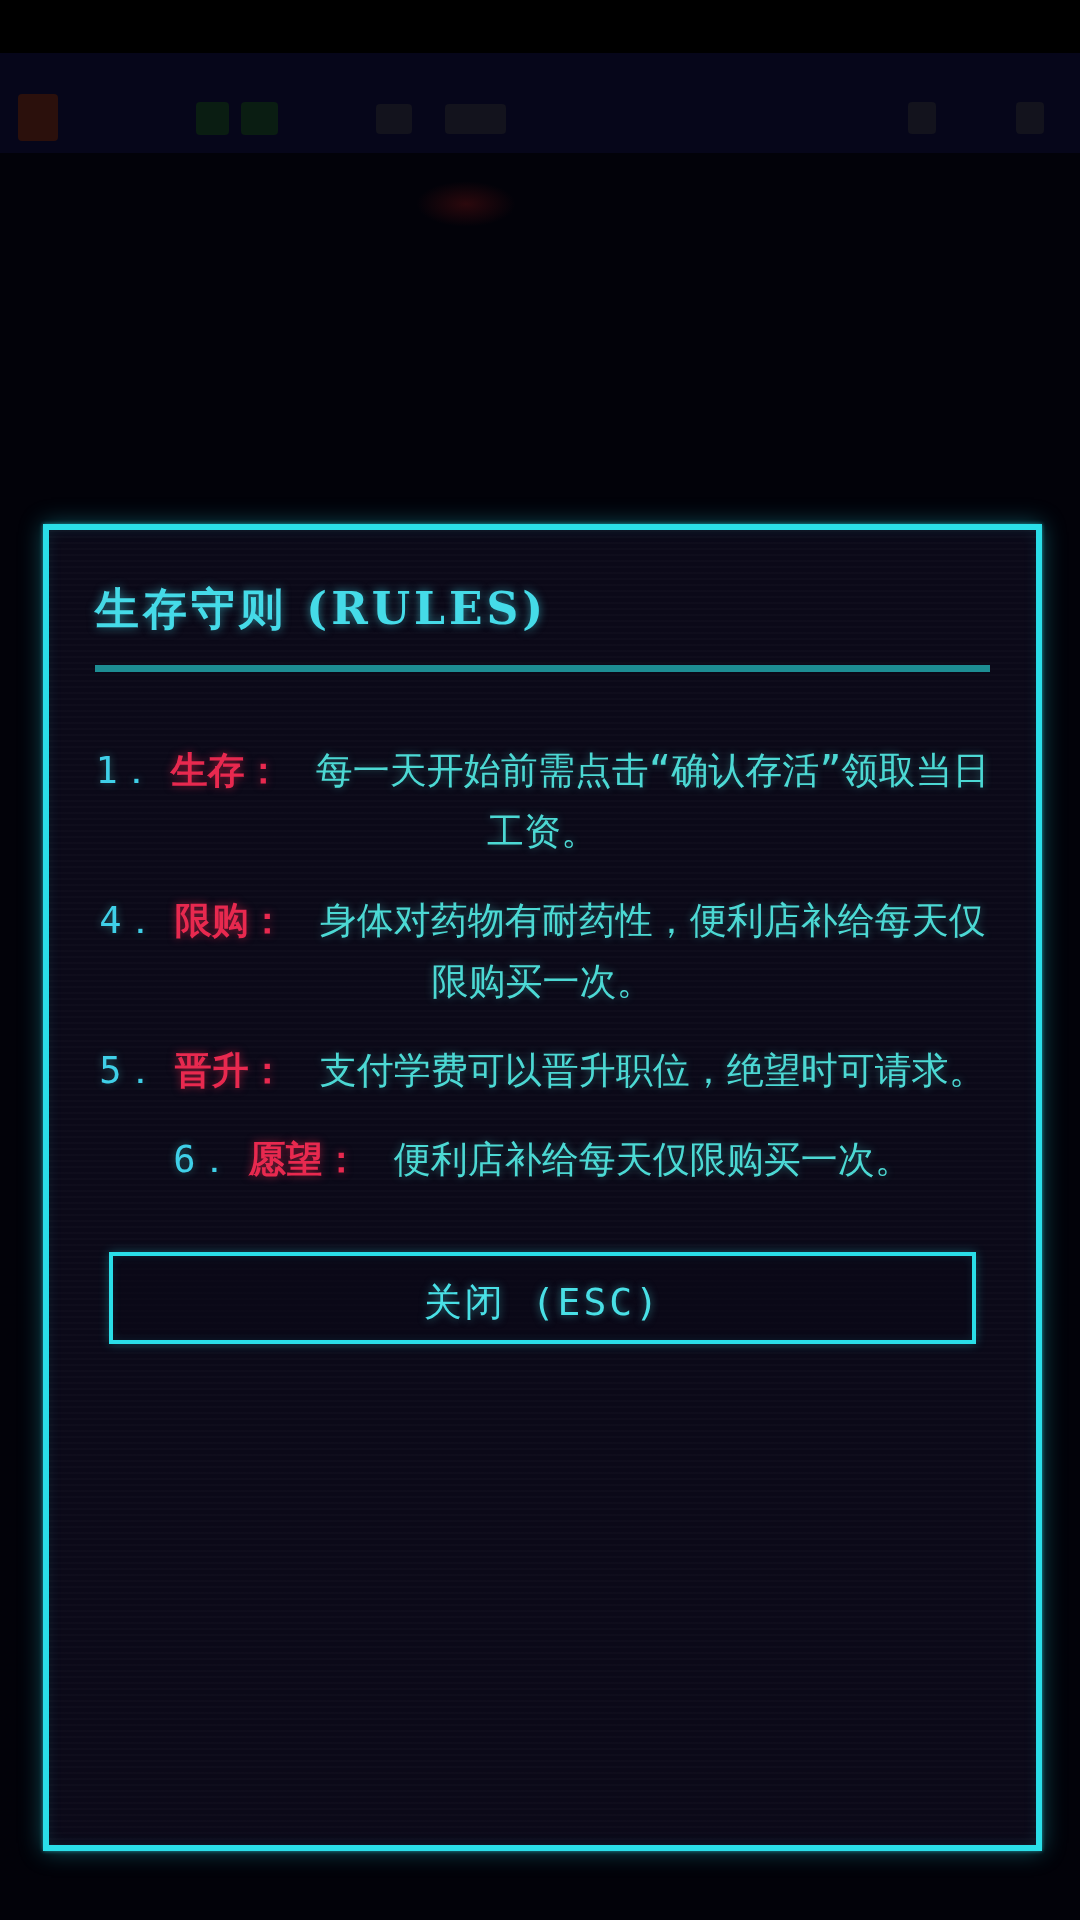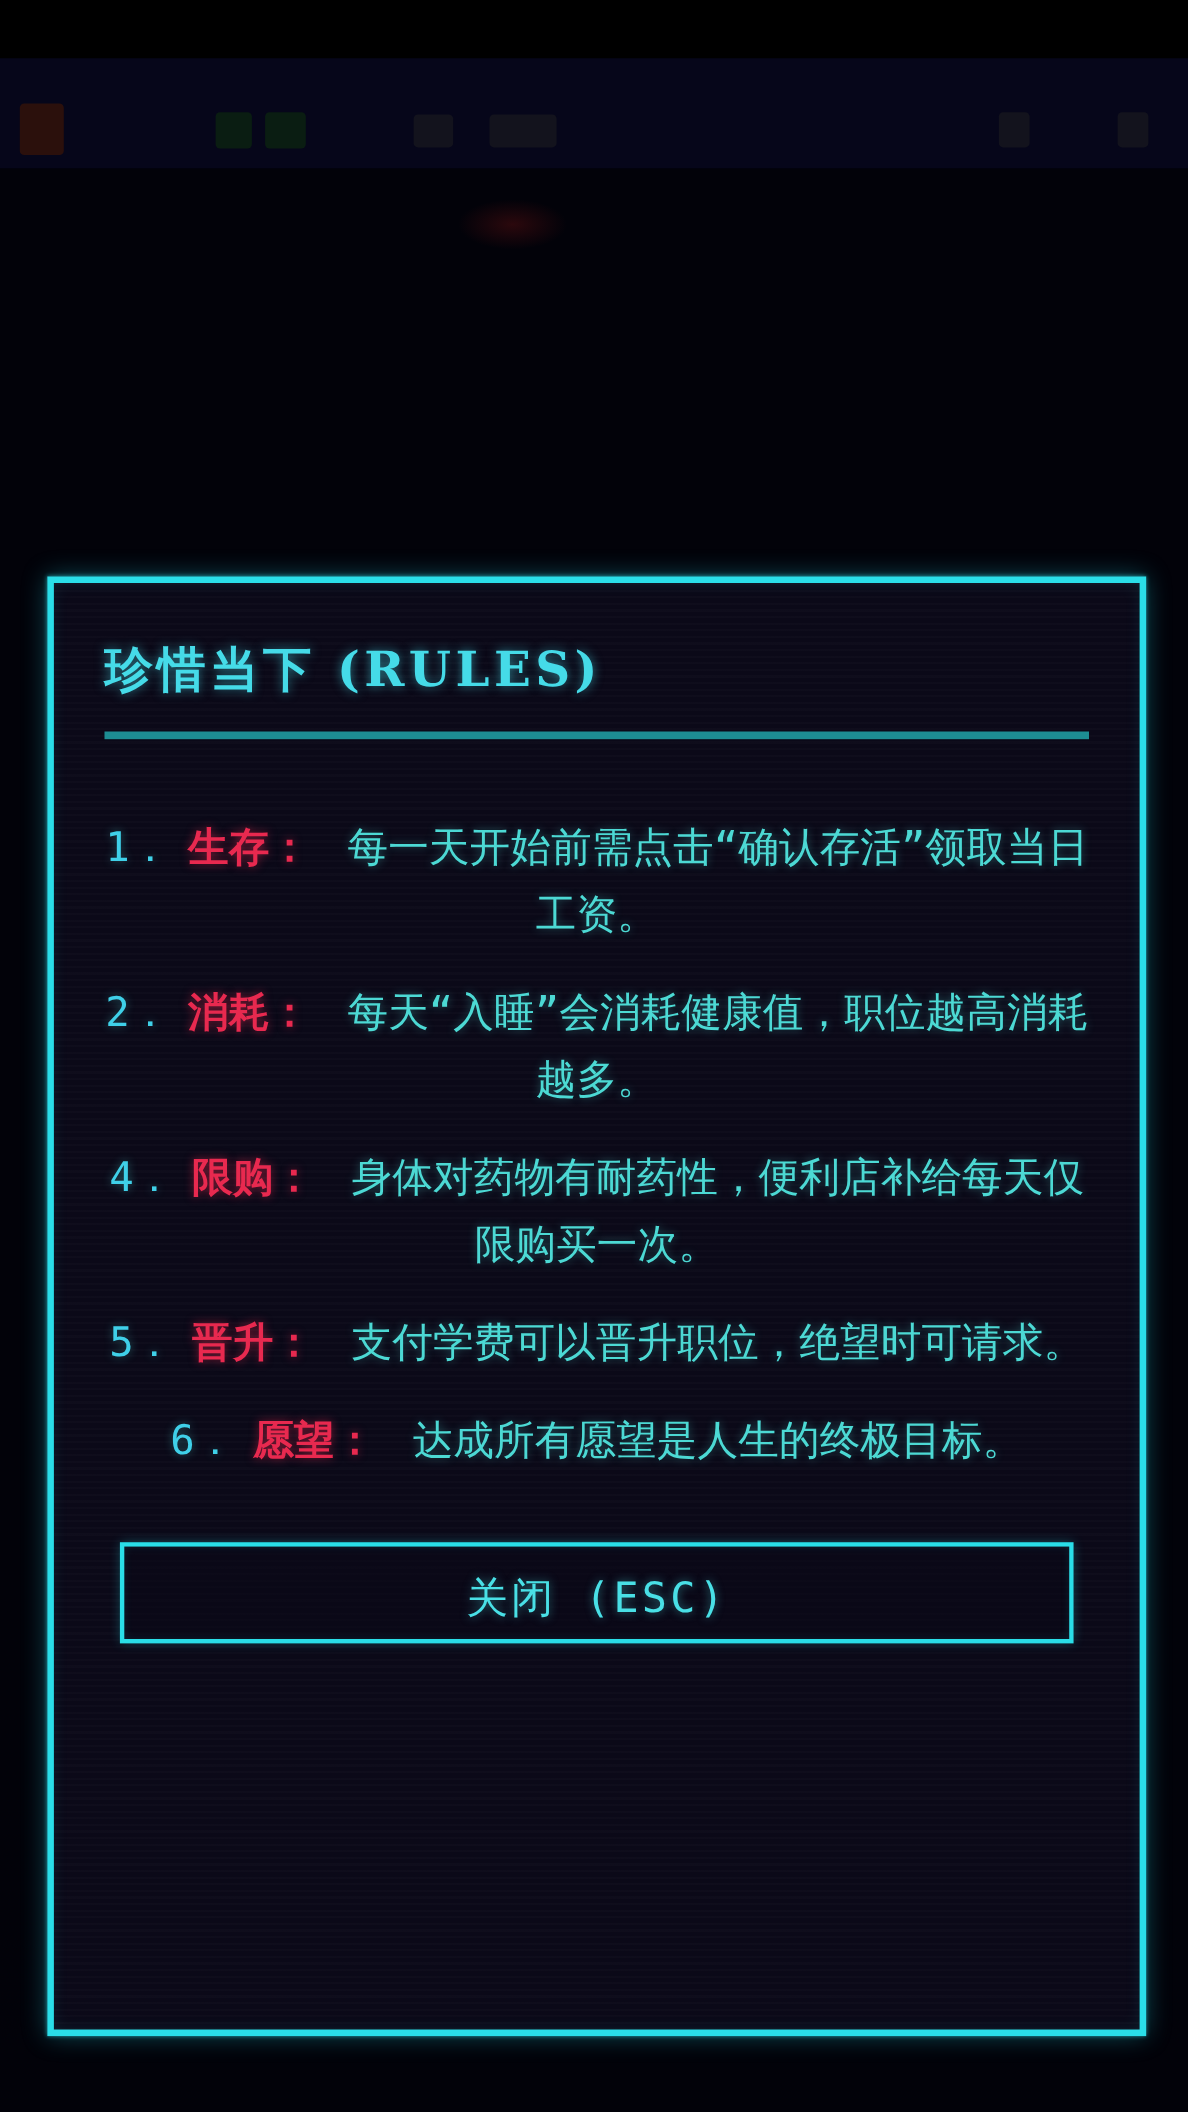--- a/index.html
+++ b/index.html
@@ -117,34 +117,31 @@
     <div class="dim-shape dim-green" style="left:241px; top:49px; width:37px; height:33px;"></div>
     <div class="dim-shape dim-gray" style="left:376px; top:51px; width:36px; height:30px;"></div>
     <div class="dim-shape dim-gray" style="left:445px; top:51px; width:61px; height:30px;"></div>
     <div class="dim-shape dim-gray" style="left:908px; top:49px; width:28px; height:32px;"></div>
     <div class="dim-shape dim-gray" style="left:1016px;top:49px; width:28px; height:32px;"></div>
   </div>
   <div class="dim-shape dim-glow-red" style="left:416px; top:128px; width:100px; height:46px;"></div>
 </div>
 
 <div class="rules-modal">
-  <h1 class="modal-title">珍惜当下 (RULES)</h1>
+  <h1 class="modal-title">生存守则 (RULES)</h1>
 
   <div class="rules-list">
     <p class="rule-line">
       <span class="rule-num">1．</span><span class="rule-keyword">生存：</span><span class="rule-text">每一天开始前需点击“确认存活”领取当日工资。</span>
-    </p>
-    <p class="rule-line">
-      <span class="rule-num">2．</span><span class="rule-keyword">消耗：</span><span class="rule-text">每天“入睡”会消耗健康值，职位越高消耗越多。</span>
     </p>
     <p class="rule-line">
       <span class="rule-num">4．</span><span class="rule-keyword">限购：</span><span class="rule-text">身体对药物有耐药性，便利店补给每天仅限购买一次。</span>
     </p>
     <p class="rule-line">
       <span class="rule-num">5．</span><span class="rule-keyword">晋升：</span><span class="rule-text">支付学费可以晋升职位，绝望时可请求。</span>
     </p>
     <p class="rule-line">
-      <span class="rule-num">6．</span><span class="rule-keyword">愿望：</span><span class="rule-text">达成所有愿望是人生的终极目标。</span>
+      <span class="rule-num">6．</span><span class="rule-keyword">愿望：</span><span class="rule-text">便利店补给每天仅限购买一次。</span>
     </p>
   </div>
 
   <button class="close-button">关闭 (ESC)</button>
 </div>
 
 </body></html>

